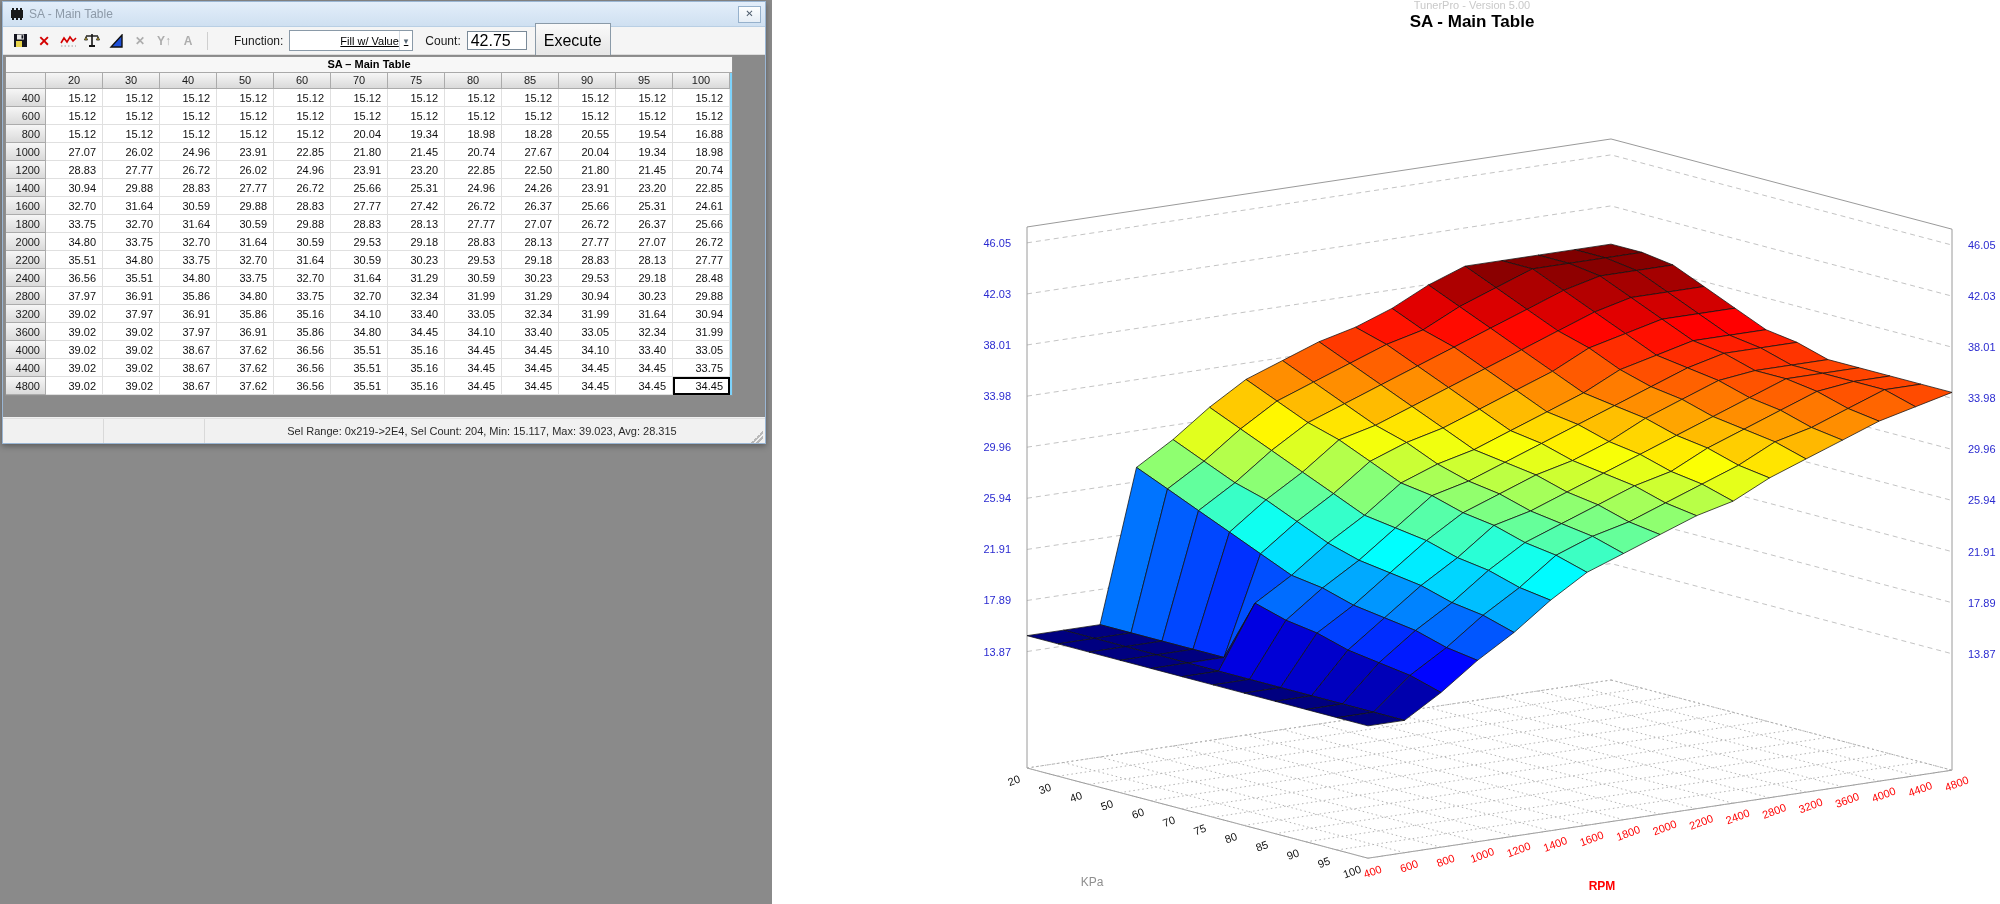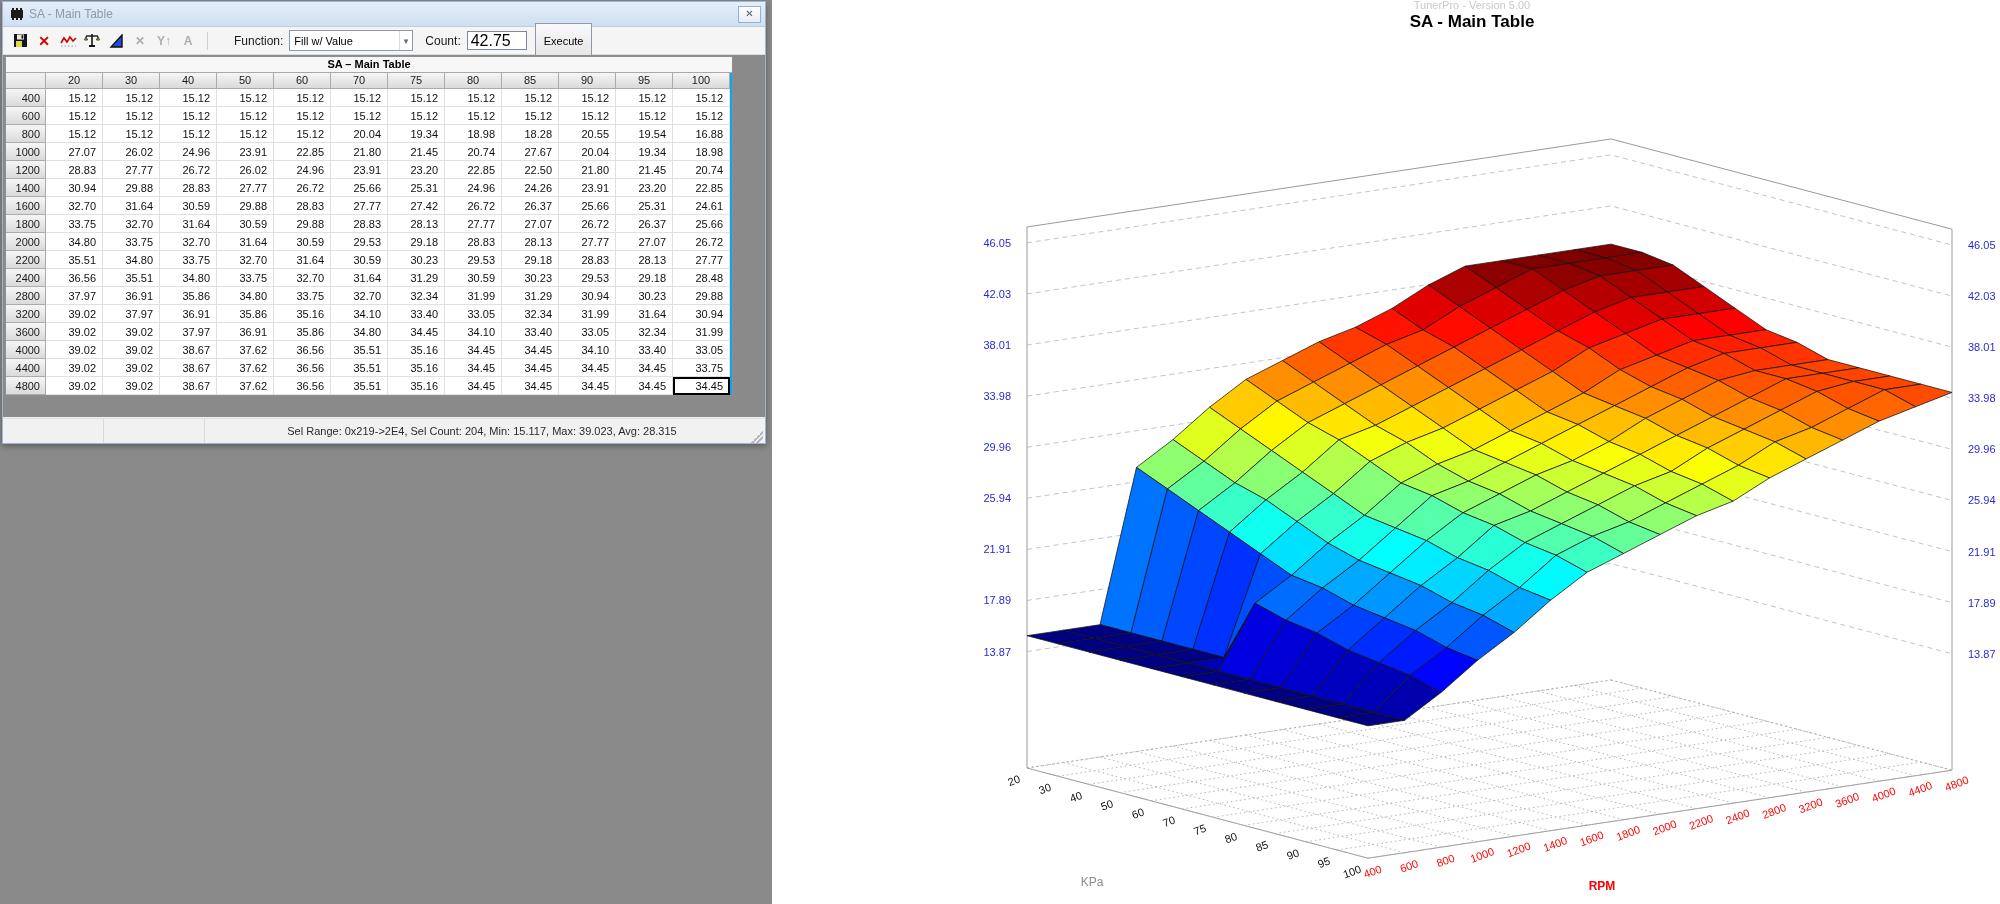--- a/index.html
+++ b/index.html
@@ -20,29 +20,29 @@
 
   
   #toolbar{height:27px;display:flex;align-items:center;background:#f5f5f5;border-bottom:1px solid #dcdcdc;padding:0 6px;gap:2px;}
   .tbtn{width:22px;height:22px;display:flex;align-items:center;justify-content:center;font-size:13px;}
   .tbtn svg{display:block;}
   .tb-x{color:#d40000;font-weight:bold;font-size:14px;}
   .tb-dis{color:#adadad;font-weight:bold;font-size:12px;}
   .tsep{width:1px;height:18px;background:#cfcfcf;margin:0 6px;}
   .tlabel{font-size:12px;color:#1a1a1a;margin:0 4px 0 18px;}
   #fn-select{width:118px;height:19px;border:1px solid #8a9aa8;background:#fff;display:flex;align-items:center;
-       font-size:11px;padding-left:4px;justify-content:space-between;}
+       font-size:11px;padding-left:4px;justify-content:flex-end;text-decoration:underline;}
   #fn-select .arrow{color:#5a6a78;font-size:9px;padding:0 4px;border-left:1px solid #d7dee5;height:100%;display:flex;align-items:center;}
   #value-input{width:52px;height:15px;border:1px solid #7a8a98;font-size:16px;padding:1px 3px;font-family:"Liberation Sans",sans-serif;}
   #exec-btn{height:36px;border:1px solid #8a9aa8;background:linear-gradient(#fafafa,#e4e4e4);
-       font-size:11px;padding:0 8px;margin-left:6px;font-family:"Liberation Sans",sans-serif;}
+       font-size:16px;padding:0 8px;margin-left:6px;font-family:"Liberation Sans",sans-serif;}
 
   
   #client{position:relative;height:362px;background:#8a8a8a;overflow:hidden;}
-  #gridwrap{position:absolute;left:2px;top:1px;width:726px;border:1px solid #8f8f8f;background:#0ea5e9;}
+  #gridwrap{position:absolute;left:2px;top:1px;width:726px;border:1px solid #8f8f8f;background:#7dd3fc;}
   #grid-title{height:15px;line-height:15px;text-align:center;font-size:11px;font-weight:bold;
        background:#f7f7f7;border-bottom:1px solid #a9a9a9;color:#000;}
   #grid{display:grid;grid-template-columns:40px repeat(12,57px);}
   .gh{height:15px;line-height:15px;background:linear-gradient(#f6f6f6,#dadada);border:1px solid #ababab;
       border-top:none;border-left:none;font-size:11px;text-align:center;color:#1a1a1a;}
   .gh.rh{text-align:right;padding-right:5px;box-sizing:border-box;height:18px;line-height:18px;}
   .gh.corner{background:linear-gradient(#f2f2f2,#e2e2e2);}
   .cell{height:18px;line-height:18px;background:#fff;border-right:1px solid #e0e0e0;border-bottom:1px solid #e0e0e0;
       font-size:11px;text-align:right;padding-right:6px;box-sizing:border-box;color:#101010;}
   .cell.focus{outline:2px solid #000;outline-offset:-2px;}

